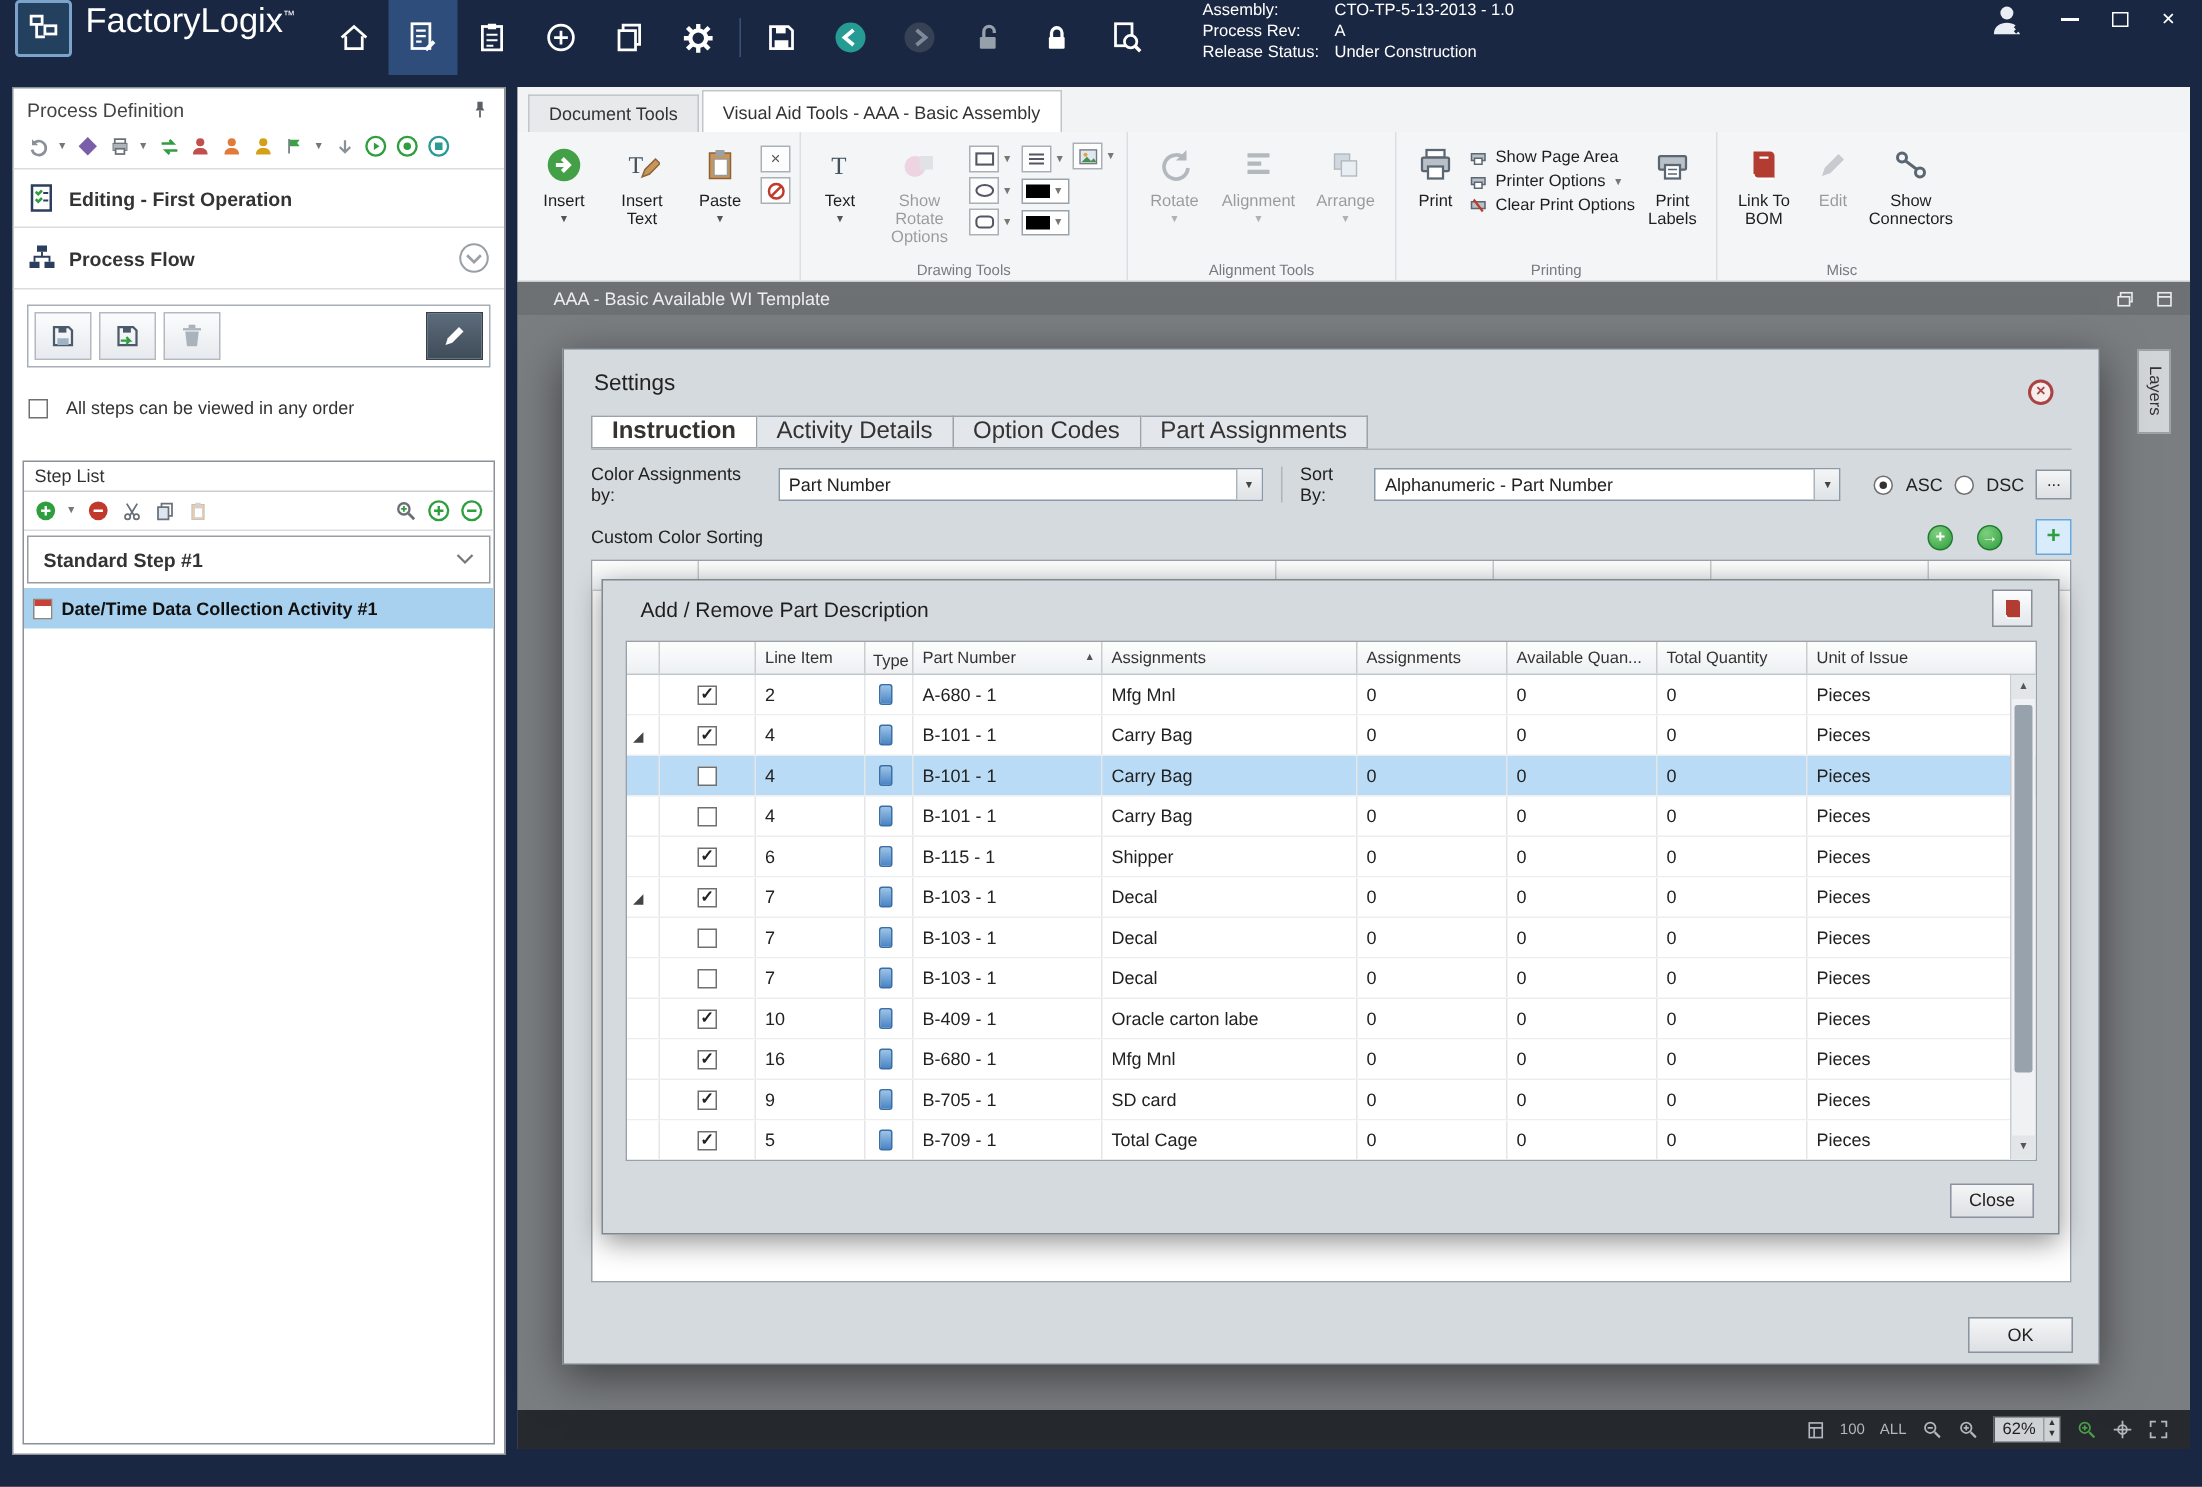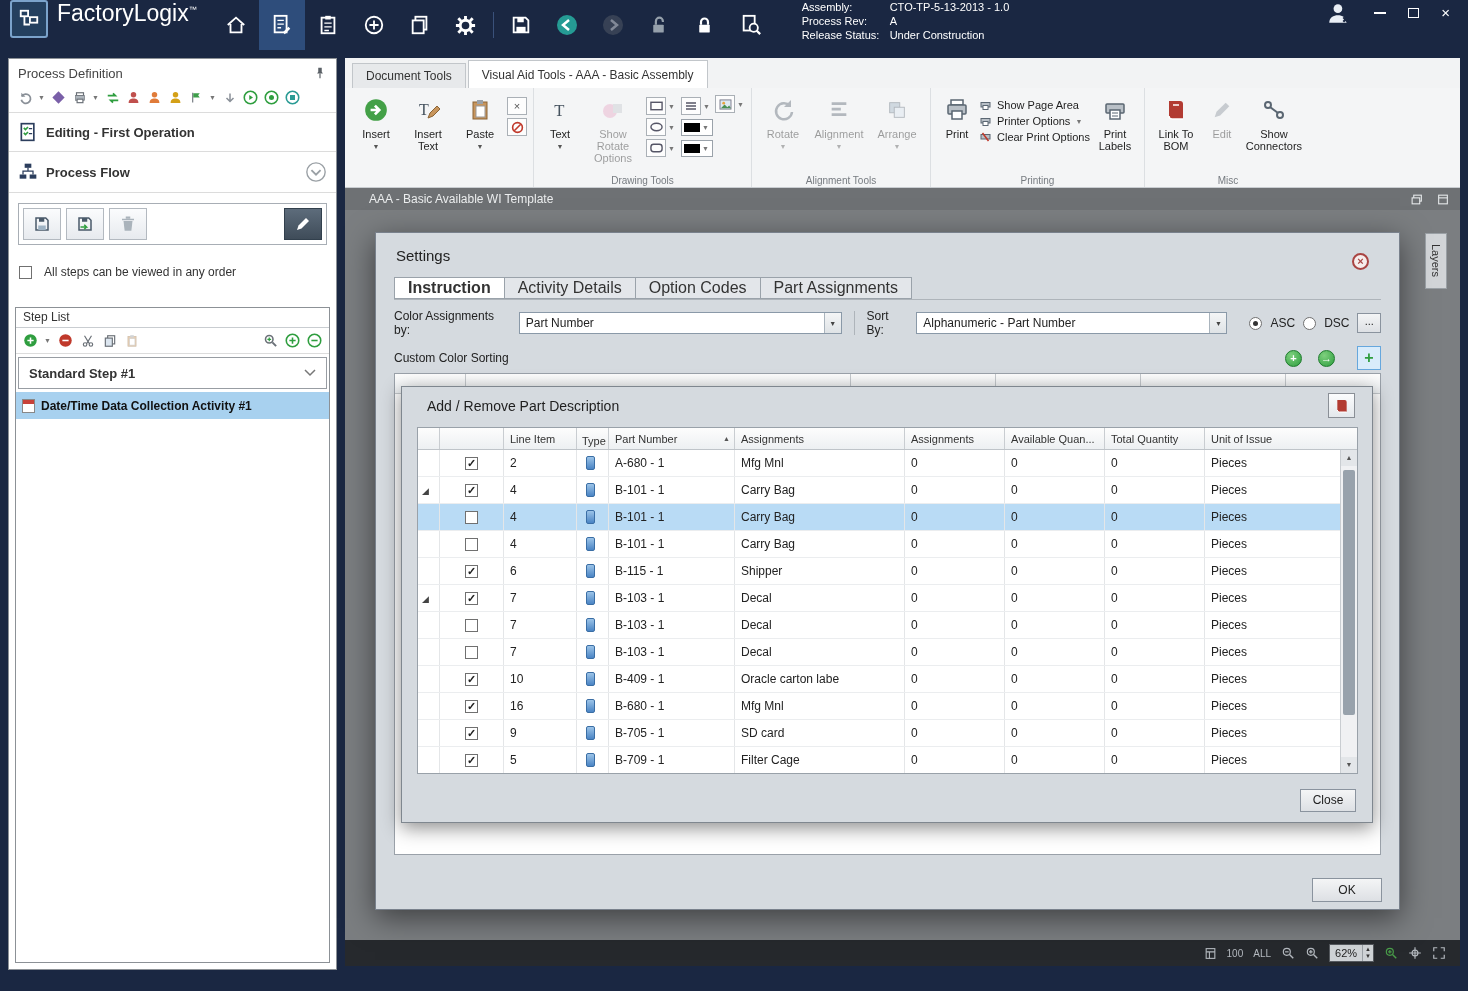--- a/index.html
+++ b/index.html
@@ -1018,21 +1018,21 @@
           <div class="trow">
             <div class="pcell c0"></div>
             <div class="pcell c1">
               <span class="cb">✓</span>
             </div>
             <div class="pcell c2">5</div>
             <div class="pcell c3">
               <span class="type-ic"></span>
             </div>
             <div class="pcell c4">B-709 - 1</div>
-            <div class="pcell c5">Filter Cage</div>
+            <div class="pcell c5">Total Cage</div>
             <div class="pcell c6">0</div>
             <div class="pcell c7">0</div>
             <div class="pcell c8">0</div>
             <div class="pcell c9">Pieces</div>
           </div>
         </div>
       <div class="vsb">
         <div class="up">▲</div>
         <div class="thumb"></div>
         <div class="dn">▼</div>

